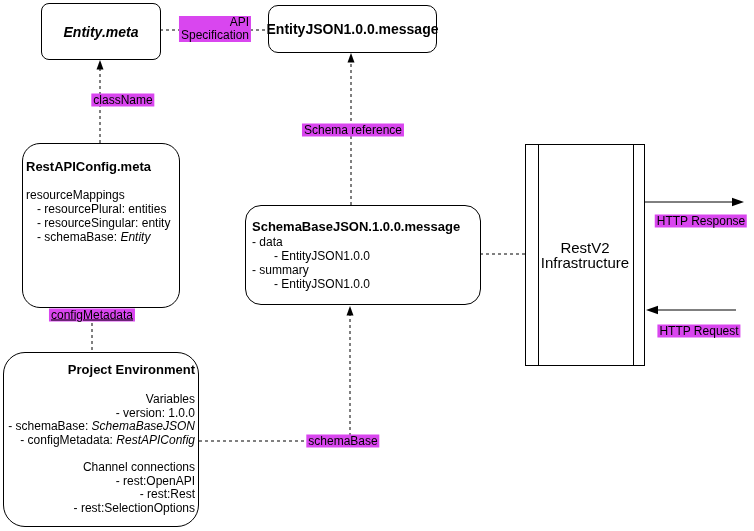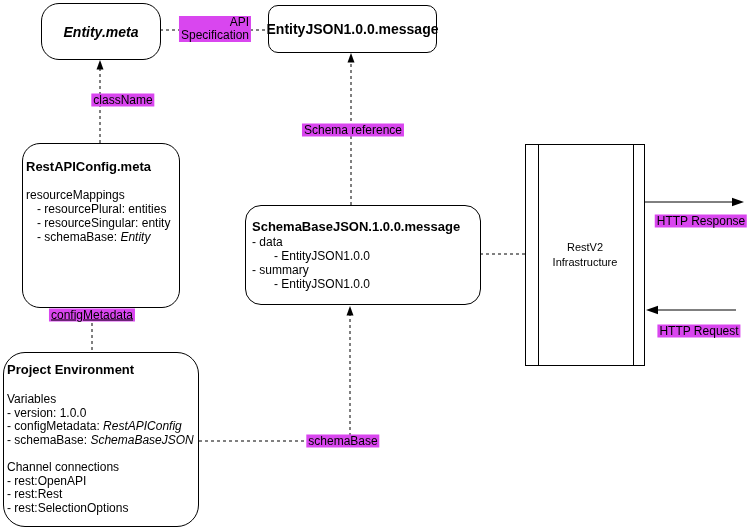--- a/index.html
+++ b/index.html
@@ -8,41 +8,41 @@
     font-family:"Liberation Sans", sans-serif; color:#000; overflow:hidden;
   }
   svg.wires { position:absolute; left:0; top:0; }
   .wires line, .wires polyline { stroke:#000; stroke-width:1; fill:none; }
   .wires .dash { stroke-dasharray:3,3; }
   .wires polygon { fill:#000; stroke:none; }
 
   .node { position:absolute; box-sizing:border-box; background:#fff; border:1px solid #000; }
   .centered { display:flex; align-items:center; justify-content:center; font-weight:bold; font-size:14px; }
 
-  #entity-meta  { left:41px;  top:3px;  width:120px; height:57px; border-radius:18px; border-width:1.5px; font-style:italic; }
+  #entity-meta  { left:41px;  top:3px;  width:120px; height:57px; border-radius:8px; border-width:1.5px; font-style:italic; }
   #entity-json  { left:268px; top:5px;  width:169px; height:48px; border-radius:10px; border-width:1.5px; }
 
   .ntitle { font-size:13px; font-weight:bold; line-height:15px; }
   .line   { font-size:12px; line-height:14px; }
 
   #rest-api-config { left:22px; top:143px; width:158px; height:165px; border-radius:18px; padding:15px 3px 0 3px; }
   #rest-api-config .ntitle { margin-bottom:14px; }
   #rest-api-config .ind { margin-left:11px; }
 
   #schema-base-msg { left:245px; top:205px; width:236px; height:100px; border-radius:16px; padding:13px 3px 0 6px; }
   #schema-base-msg .ntitle { margin-bottom:1px; }
   #schema-base-msg .ind { margin-left:22px; }
 
-  #project-env { left:3px; top:352px; width:196px; height:175px; border-radius:22px; padding:9px 3px 16px 3px; }
+  #project-env { left:3px; top:352px; width:196px; height:175px; border-radius:22px; padding:9px 3px 16px 3px;text-align:right; }
   #project-env .ntitle { margin-bottom:16px; }
   #project-env .line { line-height:13.5px; }
   .spacer { height:14px; }
 
   #rest-v2 { left:525px; top:144px; width:120px; height:222px; display:flex; flex-direction:column;
-             align-items:center; justify-content:center; text-align:center; font-size:11px; line-height:15px; }
+             align-items:center; justify-content:center; text-align:center; font-size:15px; line-height:15px; }
   #rest-v2 .vline { position:absolute; top:-1px; bottom:-1px; width:0; border-left:1px solid #000; }
   #rest-v2 .vline.l { left:12px; }
   #rest-v2 .vline.r { right:10px; }
 
   .elabel { position:absolute; transform:translate(-50%,-50%); background:#d946ef; font-size:12px;
             line-height:13px; padding:0 2px; white-space:nowrap; text-align:right; z-index:3; }
   i { font-style:italic; }
 </style>
 </head>
 <body>
@@ -95,22 +95,22 @@
     <div class="line">- data</div>
     <div class="line ind">- EntityJSON1.0.0</div>
     <div class="line">- summary</div>
     <div class="line ind">- EntityJSON1.0.0</div>
   </div>
 
   <div class="node" id="project-env">
     <div class="ntitle">Project Environment</div>
     <div class="line">Variables</div>
     <div class="line">- version: 1.0.0</div>
+    <div class="line"><span>- schemaBase: </span><i>SchemaBaseJSON</i></div>
     <div class="line"><span>- configMetadata: </span><i>RestAPIConfig</i></div>
-    <div class="line"><span>- schemaBase: </span><i>SchemaBaseJSON</i></div>
     <div class="spacer"></div>
     <div class="line">Channel connections</div>
     <div class="line">- rest:OpenAPI</div>
     <div class="line">- rest:Rest</div>
     <div class="line">- rest:SelectionOptions</div>
   </div>
 
   <div class="node" id="rest-v2">
     <div class="vline l"></div>
     <div class="vline r"></div>

